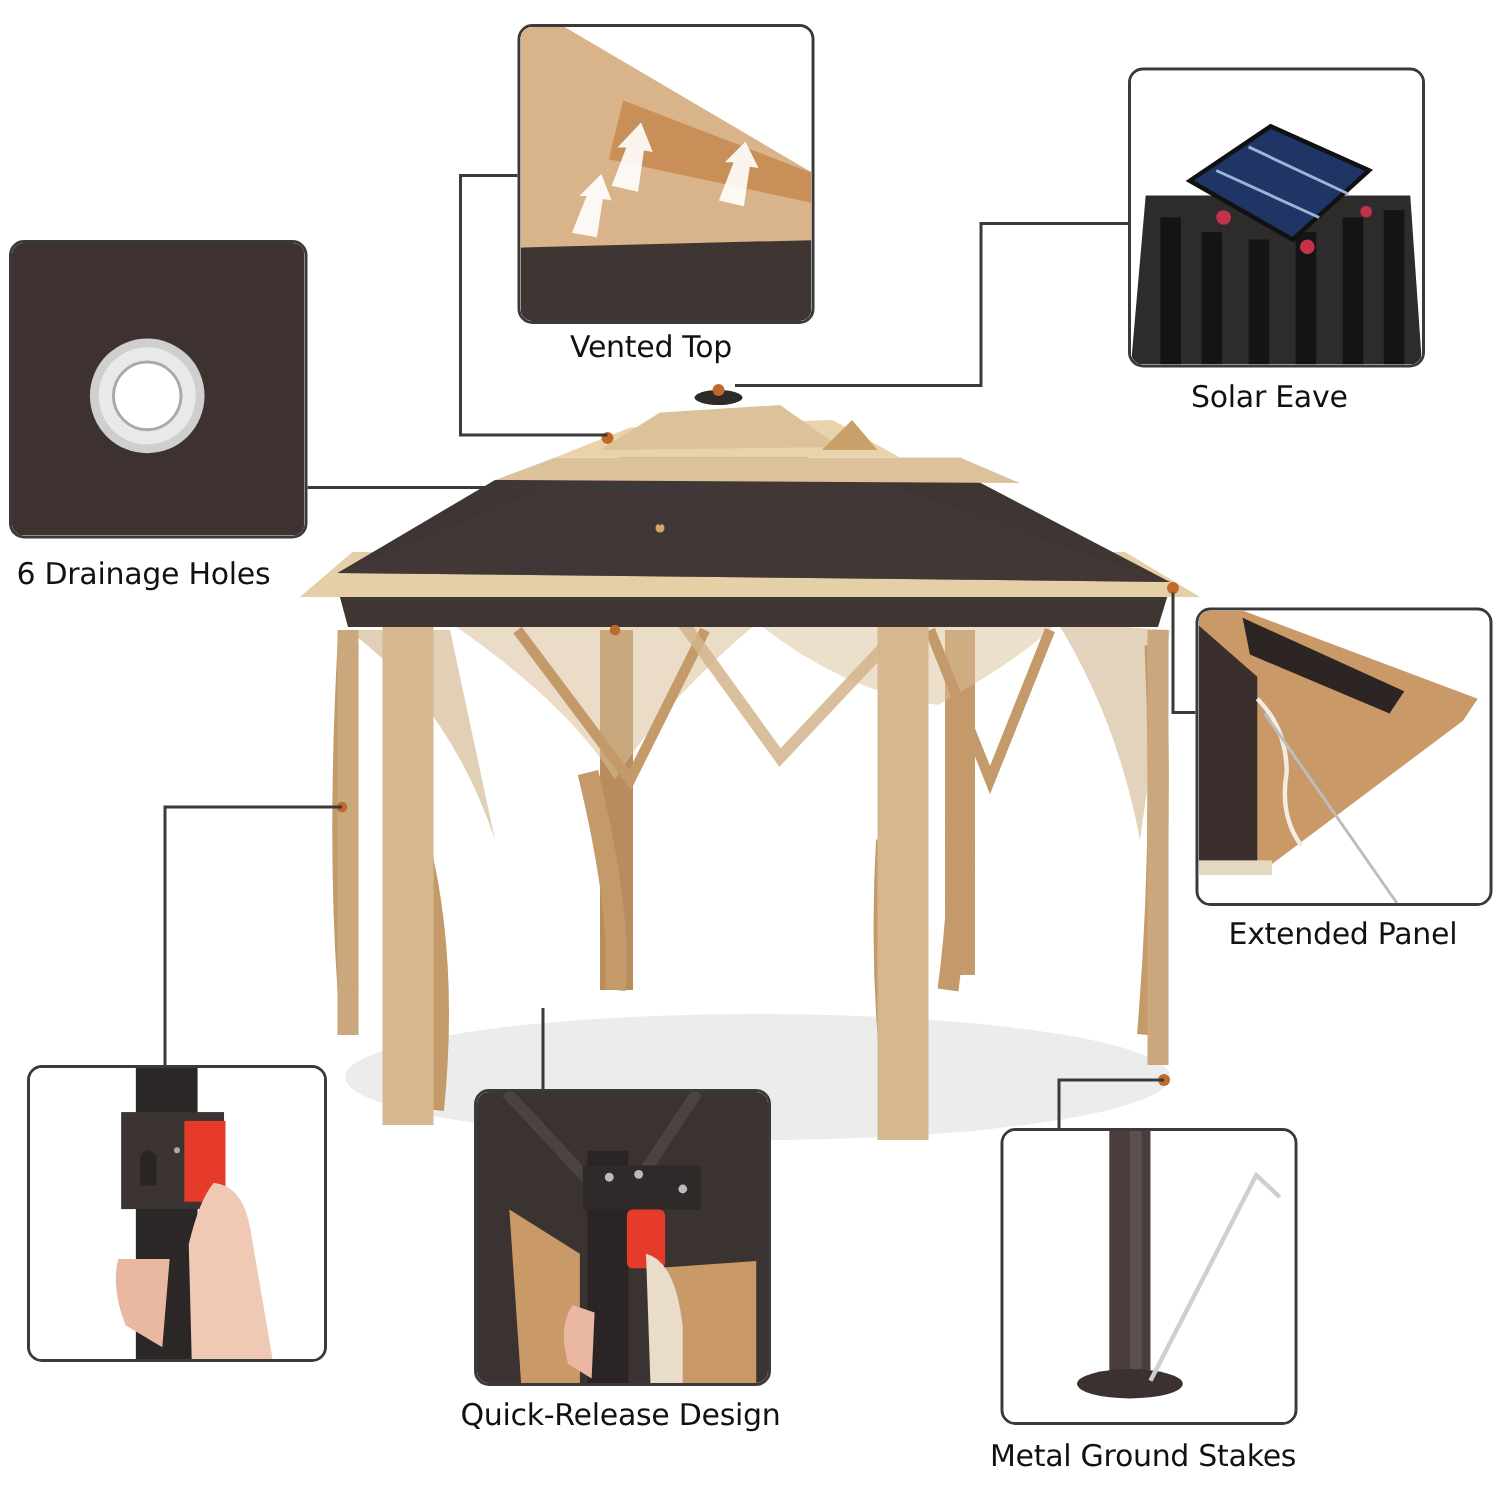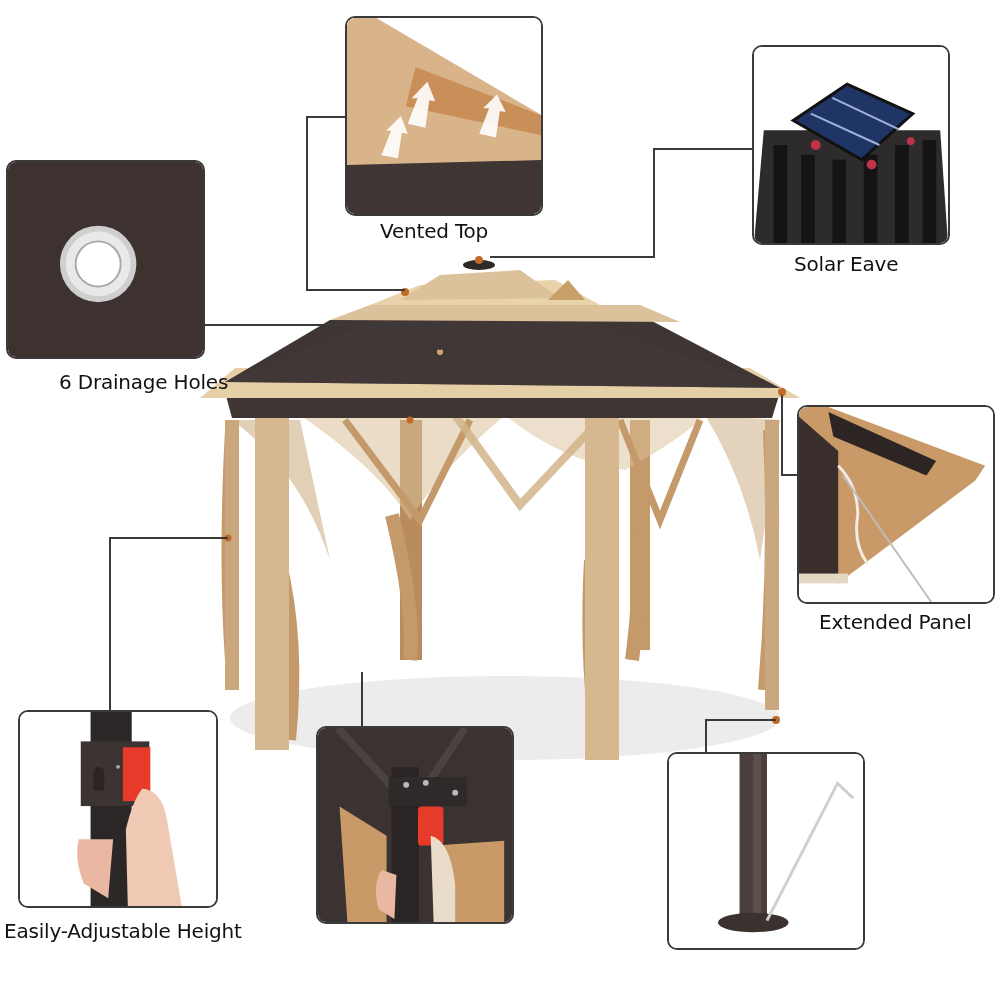--- a/index.html
+++ b/index.html
@@ -117,21 +117,21 @@
 
   <div class="callout" style="left:6px; top:160px; width:199px; height:199px; border-color:#3a3a3a;">
     <svg viewBox="0 0 199 199">
       <rect width="199" height="199" fill="#3d3230"></rect>
       <circle cx="92" cy="104" r="39" fill="#cfcfcf"></circle>
       <circle cx="92" cy="104" r="33" fill="#e9e9e9"></circle>
       <circle cx="92" cy="104" r="23" fill="#ffffff"></circle>
       <circle cx="92" cy="104" r="23" fill="none" stroke="#a9a9a9" stroke-width="2"></circle>
     </svg>
   </div>
-  <div class="label" style="left:11px; top:370px;margin-left:48px;">6 Drainage Holes</div>
+  <div class="label" style="left:11px; top:370px;">6 Drainage Holes</div>
 
   <div class="callout" style="left:797px; top:405px; width:198px; height:199px;">
     <svg viewBox="0 0 198 199">
       <rect width="198" height="199" fill="#ffffff"></rect>
       <polygon points="0,0 30,0 190,60 180,75 40,180 0,175" fill="#c99a68"></polygon>
       <polygon points="0,10 40,45 40,180 0,175" fill="#3a2f2d"></polygon>
       <polygon points="30,5 140,55 130,70 35,30" fill="#2c2523"></polygon>
       <path d="M40 60 Q60 80 60 110 Q55 140 70 160" stroke="#f2ece2" stroke-width="3" fill="none"></path>
       <line x1="45" y1="70" x2="135" y2="199" stroke="#bdbdbd" stroke-width="2"></line>
       <rect x="0" y="170" width="50" height="10" fill="#e4d8c4"></rect>
@@ -144,43 +144,44 @@
       <rect width="200" height="198" fill="#ffffff"></rect>
       <rect x="72" y="0" width="42" height="198" fill="#2b2726"></rect>
       <rect x="62" y="30" width="70" height="66" fill="#3b3432"></rect>
       <rect x="105" y="36" width="28" height="55" fill="#e63a2a"></rect>
       <path d="M75 60 Q80 52 86 60 L86 80 L75 80 Z" fill="#2a2524"></path>
       <circle cx="100" cy="56" r="2" fill="#aaa"></circle>
       <path d="M125 78 Q145 80 150 110 L165 198 L110 198 L108 120 Q115 90 125 78 Z" fill="#f0c9b4"></path>
       <path d="M60 130 Q55 150 65 175 L90 190 L95 130 Z" fill="#eab7a3"></path>
     </svg>
   </div>
-  <div class="label" style="left:4px; top:919px;">Easily-Adjustable Height</div>
 
   <div class="callout" style="left:316px; top:726px; width:198px; height:198px;">
     <svg viewBox="0 0 198 198">
       <rect width="198" height="198" fill="#3a3331"></rect>
       <line x1="20" y1="0" x2="85" y2="70" stroke="#4a4342" stroke-width="8"></line>
       <line x1="150" y1="0" x2="110" y2="60" stroke="#4a4342" stroke-width="8"></line>
       <rect x="75" y="40" width="28" height="158" fill="#2a2524"></rect>
       <rect x="72" y="50" width="80" height="30" fill="#2f2a29"></rect>
       <circle cx="90" cy="58" r="3" fill="#bbb"></circle>
       <circle cx="110" cy="56" r="3" fill="#bbb"></circle>
       <circle cx="140" cy="66" r="3" fill="#bbb"></circle>
       <rect x="102" y="80" width="26" height="40" rx="4" fill="#e63a2a"></rect>
       <polygon points="22,80 70,110 70,198 30,198" fill="#c99a68"></polygon>
       <polygon points="120,120 190,115 190,198 130,198" fill="#c99a68"></polygon>
       <path d="M115 110 Q135 115 140 160 L140 198 L118 198 Z" fill="#e9dcc9"></path>
       <path d="M65 145 Q55 160 62 185 L78 195 L80 150 Z" fill="#eab7a3"></path>
     </svg>
   </div>
+  <div class="label" style="left:307px; top:931px;">Quick-Release Design</div>
 
   <div class="callout" style="left:667px; top:752px; width:198px; height:198px;">
     <svg viewBox="0 0 198 198">
       <rect width="198" height="198" fill="#ffffff"></rect>
       <rect x="72" y="0" width="28" height="170" fill="#4a3f3c"></rect>
       <rect x="86" y="0" width="8" height="170" fill="#5c504c"></rect>
       <ellipse cx="86" cy="172" rx="36" ry="10" fill="#3b3230"></ellipse>
       <polyline points="100,170 172,30 188,45" stroke="#cfcfcf" stroke-width="3" fill="none"></polyline>
     </svg>
   </div>
+  <div class="label" style="left:660px; top:958px;">Metal Ground Stakes</div>
 
 </div>
 
 </body></html>

